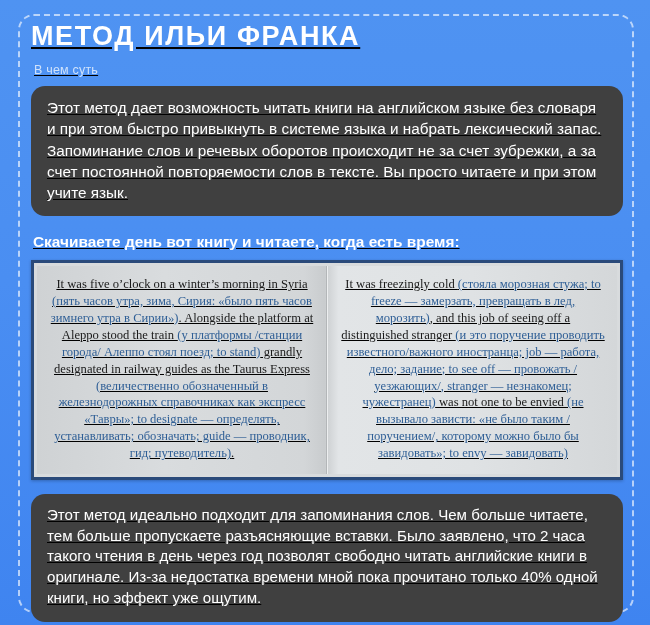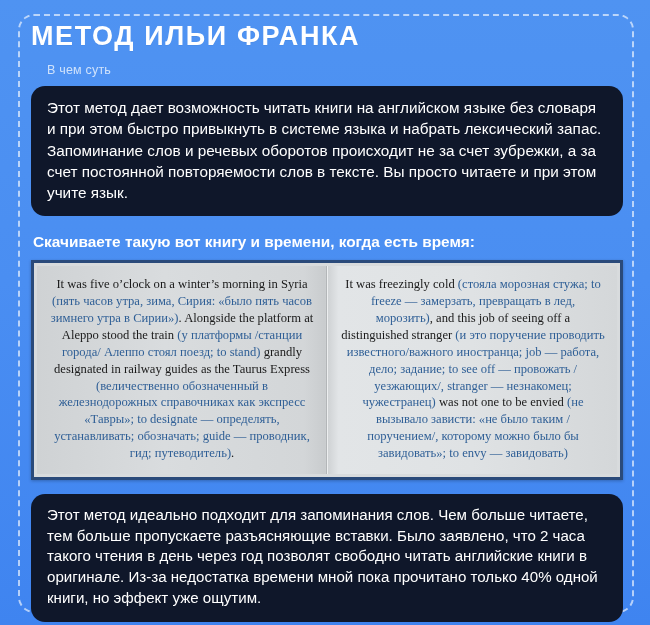--- a/index.html
+++ b/index.html
@@ -27,43 +27,44 @@
     border-radius: 16px;
     pointer-events: none;
     z-index: 1;
   }
 
   .page {
     position: absolute;
     inset: 0;
     padding: 22px 25px 12px 31px;
     z-index: 2;
+    text-decoration: underline;
   }
 
   .title {
     color: #ffffff;
     font-size: 27px;
     font-weight: bold;
     letter-spacing: 1.6px;
     line-height: 1.05;
     text-transform: uppercase;
     margin-bottom: 13px;
     text-shadow: 0 1px 0 rgba(0,0,0,0.04);
   }
 
   .section-label {
     color: #cfe2fb;
     font-size: 12.5px;
     font-weight: normal;
-    margin: 0 0 9px 16px;
+    margin: 0 0 9px 3px;
     letter-spacing: 0.2px;
   }
 
   .callout {
-    background: #0f172a;
+    background: #404040;
     border-radius: 14px;
     color: #ffffff;
     font-size: 15.3px;
     line-height: 1.38;
     padding: 11px 16px 13px 16px;
     margin-right: 2px;
   }
 
   .subhead {
     color: #ffffff;
@@ -119,21 +120,21 @@
 <div class="dashed-frame"></div>
 
 <div class="page">
 
   <h1 class="title">МЕТОД ИЛЬИ ФРАНКА</h1>
 
   <div class="section-label">В чем суть</div>
 
   <div class="callout">Этот метод дает возможность читать книги на английском языке без словаря и при этом быстро привыкнуть в системе языка и набрать лексический запас. Запоминание слов и речевых оборотов происходит не за счет зубрежки, а за счет постоянной повторяемости слов в тексте. Вы просто читаете и при этом учите язык.</div>
 
-  <div class="subhead">Скачиваете такую вот книгу и времени, когда есть время:</div>
+  <div class="subhead">Скачиваете день вот книгу и читаете, когда есть время:</div>
 
   <div class="book-panel">
     <div class="book-inner">
       <div class="book-col left"><span>It was five o’clock on a winter’s morning in Syria </span><span class="tr">(пять часов утра, зима, Сирия: «было пять часов зимнего утра в Сирии»)</span><span>. Alongside the platform at Aleppo stood the train </span><span class="tr">(у платформы /станции города/ Алеппо стоял поезд; to stand)</span><span> grandly designated in railway guides as the Taurus Express </span><span class="tr">(величественно обозначенный в железнодорожных справочниках как экспресс «Тавры»; to designate — определять, устанавливать; обозначать; guide — проводник, гид; путеводитель)</span><span>.</span></div>
       <div class="book-col right"><span>It was freezingly cold </span><span class="tr">(стояла морозная стужа; to freeze — замерзать, превращать в лед, морозить)</span><span>, and this job of seeing off a distinguished stranger </span><span class="tr">(и это поручение проводить известного/важного иностранца; job — работа, дело; задание; to see off — провожать /уезжающих/, stranger — незнакомец; чужестранец)</span><span> was not one to be envied </span><span class="tr">(не вызывало зависти: «не было таким /поручением/, которому можно было бы завидовать»; to envy — завидовать)</span></div>
     </div>
   </div>
 
   <div class="efficiency-wrap">
     <div class="callout bottom">Этот метод идеально подходит для запоминания слов. Чем больше читаете, тем больше пропускаете разъясняющие вставки. Было заявлено, что 2 часа такого чтения в день через год позволят свободно читать английские книги в оригинале. Из-за недостатка времени мной пока прочитано только 40% одной книги, но эффект уже ощутим.</div>

